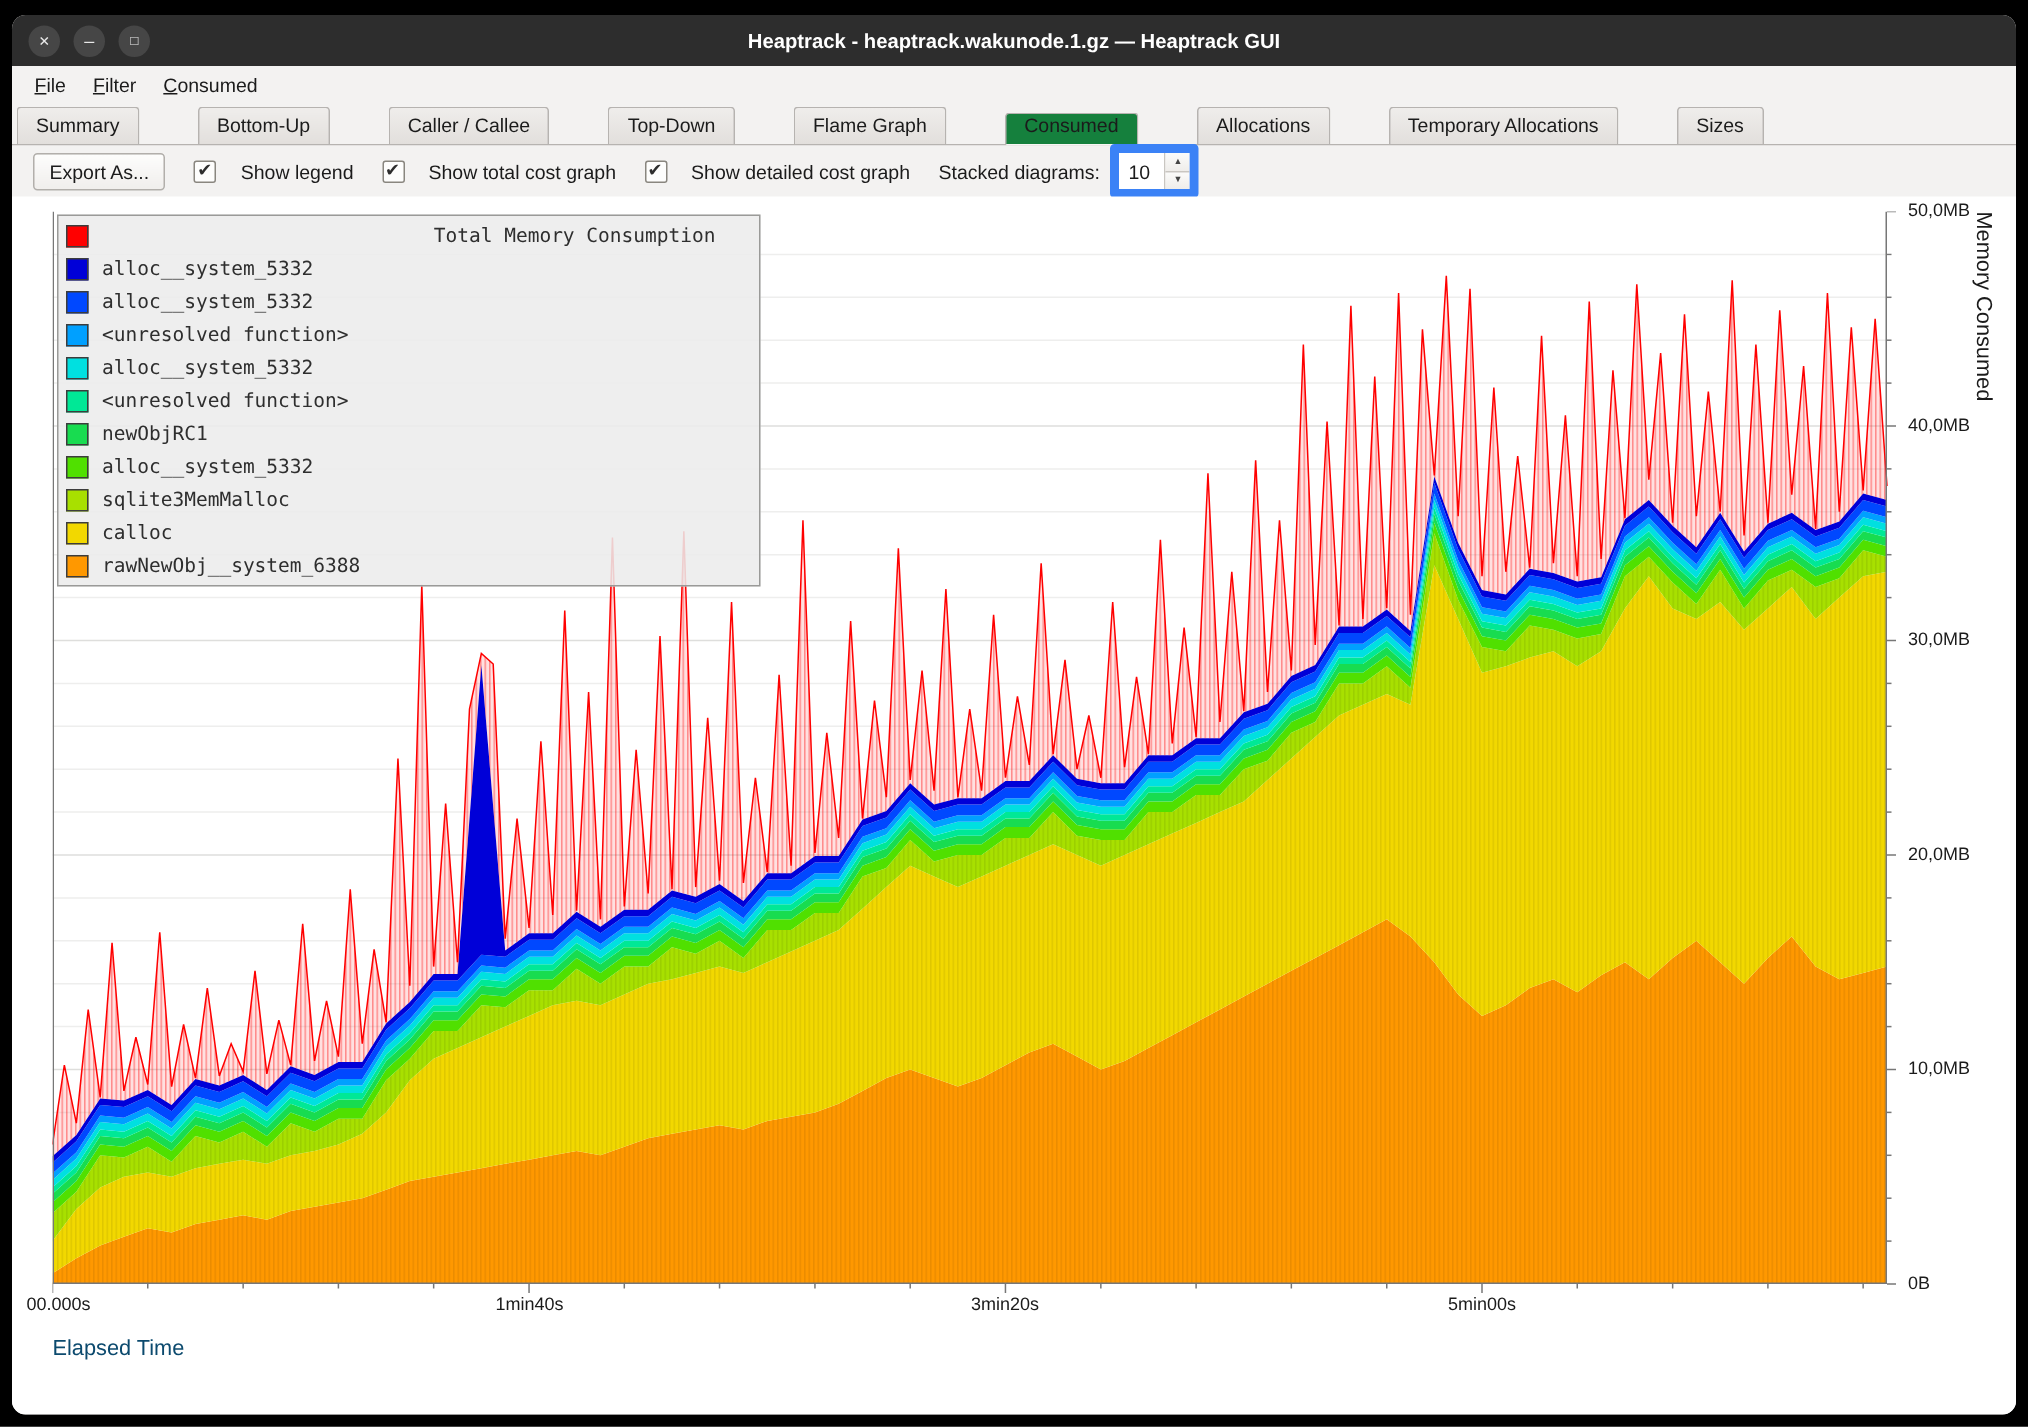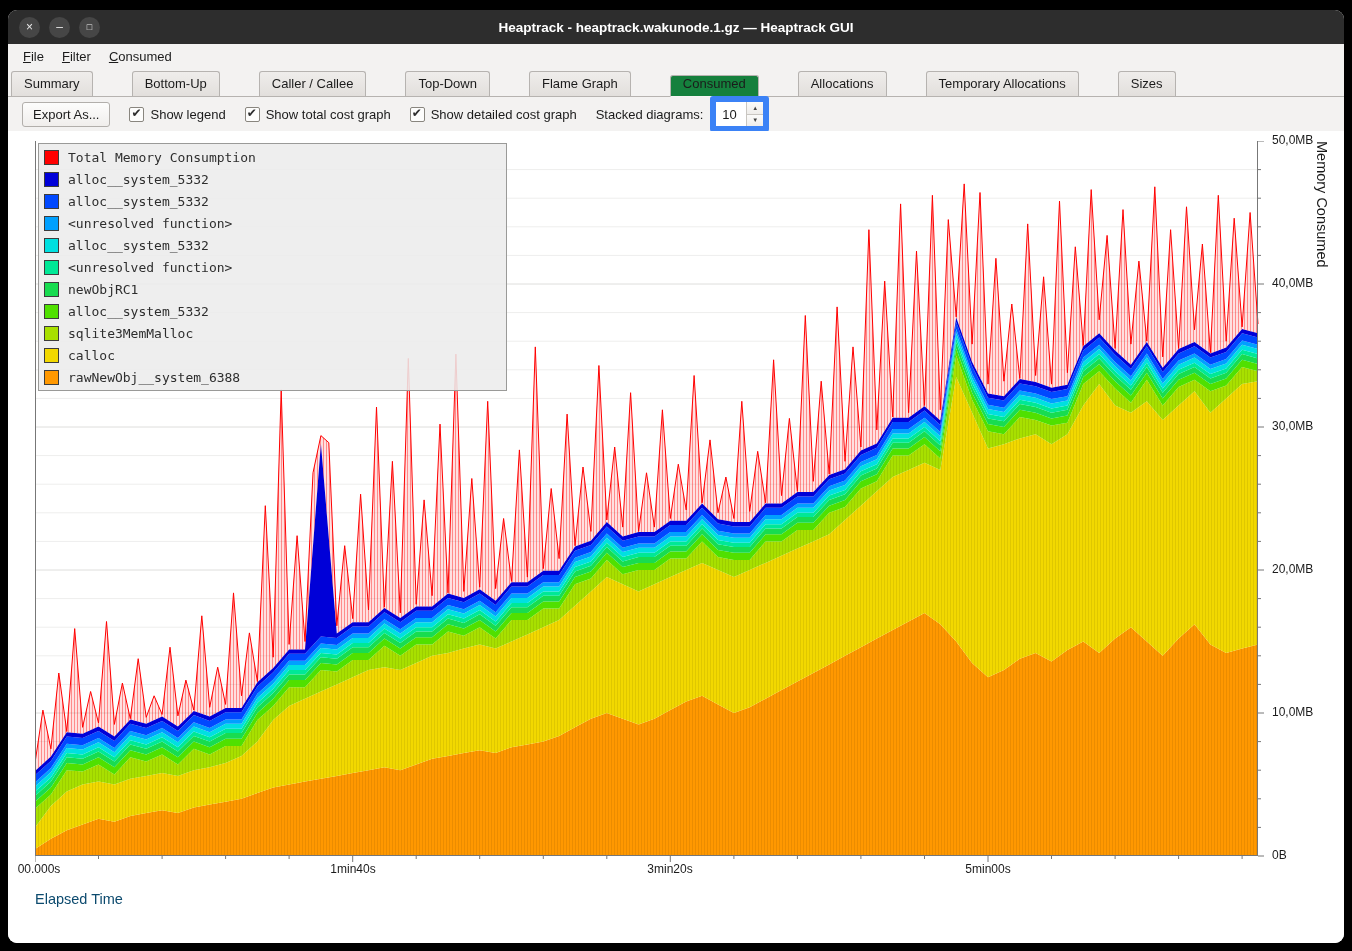--- a/index.html
+++ b/index.html
@@ -14,41 +14,41 @@
   .menubar{height:25px;background:#f3f2f1;display:flex;align-items:center;padding-left:6px;font-size:13px;color:#1b1b1b;}
   .menu-item{padding:3px 9px;display:inline-block;}
   .menu-item::first-letter{text-decoration:underline;}
   
   .tabbar{display:flex;align-items:flex-end;padding:5px 0 0 3px;background:#f3f2f1;border-bottom:1px solid #b6b3b0;height:28px;box-sizing:border-box;gap:37px;}
   .tab{border:1px solid #b6b3b0;border-bottom:none;border-radius:3px 3px 0 0;padding:4px 12px 5px 12px;background:linear-gradient(#efedeb,#e2dfdc);font-size:13px;margin-right:2px;color:#1b1b1b;white-space:nowrap;}
   .tab.active{background:#15803d;border-bottom:1px solid #f7f6f4;margin-bottom:-1px;padding-top:0;}
   
   .toolbar{height:34px;background:#f3f2f1;display:flex;align-items:center;gap:19px;padding:0 14px;font-size:13px;color:#1b1b1b;}
   .btn{border:1px solid #b2afab;border-radius:3px;background:linear-gradient(#fdfdfc,#f0eeec);padding:4px 10px;font-size:13px;color:#1b1b1b;text-align:center;}
-  .cb{display:flex;align-items:center;gap:6px;}
+  .cb{display:flex;align-items:center;gap:16px;}
   .cb-box{width:15px;height:15px;border:1px solid #89867f;background:#fdfdfc;border-radius:2px;position:relative;box-sizing:border-box;}
   .cb-box.checked::after{content:"\2714";position:absolute;left:1px;top:-2px;font-size:12px;color:#2d2d2d;}
   .spin-wrap{display:flex;align-items:center;gap:7px;}
   .spin{display:flex;border:6px solid #3b82f6;border-radius:3px;background:#fff;height:24px;overflow:hidden;}
   .spin-val{width:24px;border:none;outline:none;padding:0 0 0 6px;font-size:13px;font-family:inherit;color:#1b1b1b;background:#fff;}
   .spin-btns{display:flex;flex-direction:column;border-left:1px solid #c9c6c1;width:16px;}
   .spin-btn{flex:1;display:flex;align-items:center;justify-content:center;font-size:6px;color:#444;background:linear-gradient(#fbfbfa,#efedea);}
   .spin-btn + .spin-btn{border-top:1px solid #c9c6c1;}
   
   .chart-area{position:absolute;left:0;right:0;top:121px;bottom:0;background:#ffffff;}
   .plot-wrap{position:absolute;left:27px;top:10px;}
   .y-tick-label{position:absolute;left:1264px;width:70px;font-size:12px;color:#1b1b1b;}
   .x-tick-label{position:absolute;width:90px;text-align:center;font-size:12px;color:#1b1b1b;top:731px;}
   .y-axis-title{position:absolute;left:1306px;top:10px;height:715px;display:flex;align-items:center;font-size:14.5px;color:#1b1b1b;writing-mode:vertical-rl;}
   .x-axis-title{position:absolute;left:27px;top:760px;width:1223px;text-align:left;font-size:14.5px;color:#0c4a6e;}
   
   .legend{position:absolute;left:30px;top:12px;width:467px;background:rgba(236,236,235,0.87);border:1px solid #9a9a98;padding:2px 0;font-family:"DejaVu Sans Mono","Liberation Mono",monospace;font-size:13px;color:#2e2e2e;}
   .legend-row{display:flex;align-items:center;height:22px;padding:0 5px;}
   .legend-swatch{width:15px;height:15px;border:1px solid #3c3c3c;box-sizing:border-box;margin-right:9px;flex:none;}
-  .legend-title-text{flex:1;text-align:left;margin-right:24px;}
+  .legend-title-text{flex:1;text-align:right;margin-right:24px;}
 </style>
 </head>
 <body>
 
 <div class="window">
 
   <div class="titlebar">
     <div class="win-btns">
       <div class="win-btn">×</div>
       <div class="win-btn">–</div>

